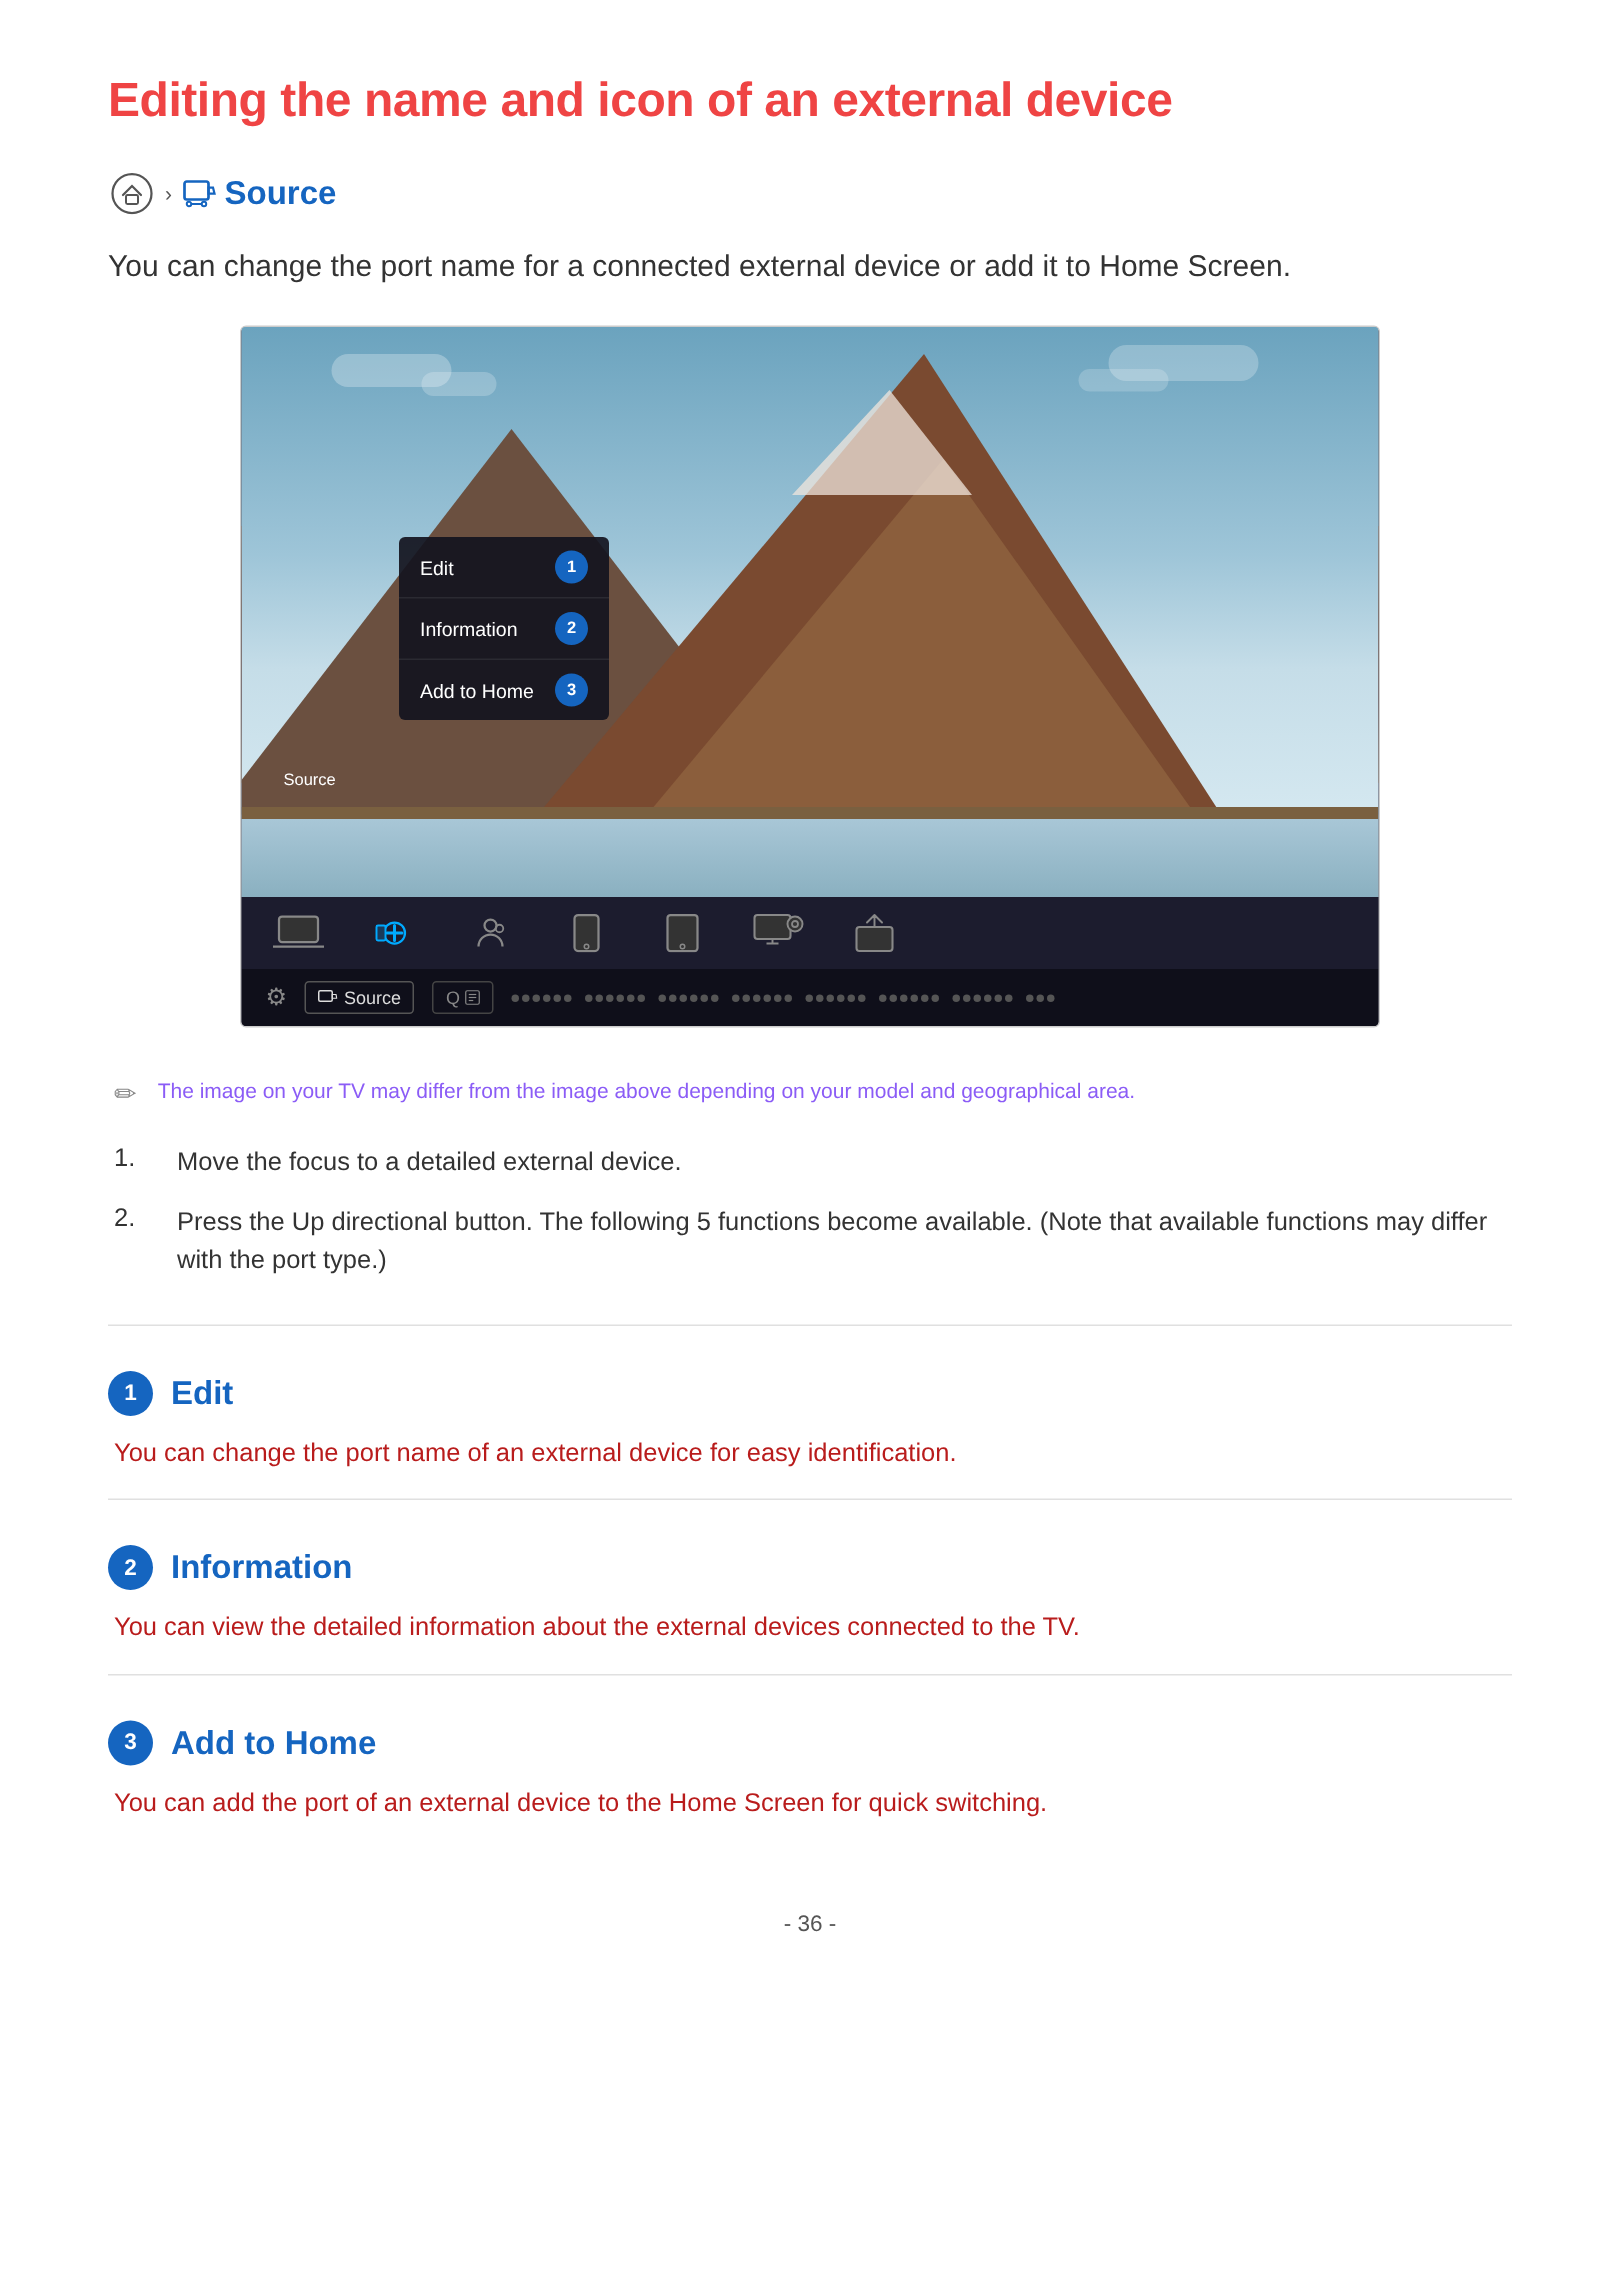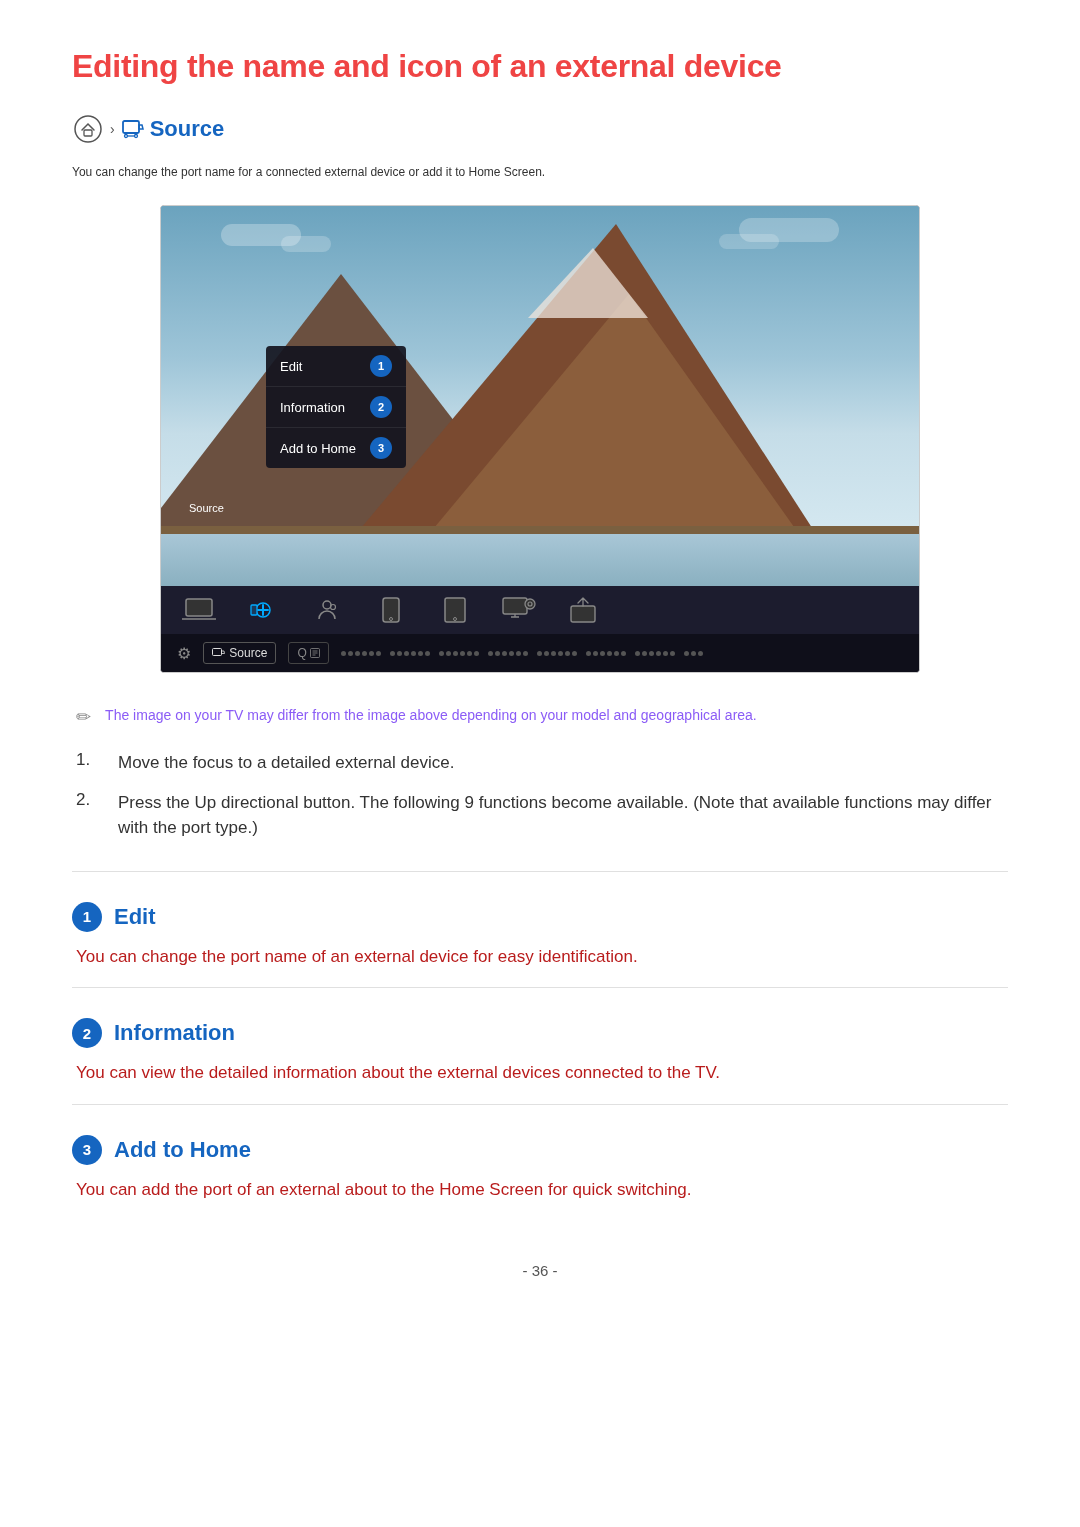--- a/index.html
+++ b/index.html
@@ -48,21 +48,21 @@
       font-weight: 600;
       color: #1565c0;
     }
 
     .source-icon {
       width: 24px;
       height: 24px;
     }
 
     .intro-text {
-      font-size: 12px;
+      font-size: 20px;
       color: #333;
       margin-bottom: 24px;
       line-height: 1.5;
     }
 
     
     .tv-screenshot {
       width: 760px;
       margin: 0 auto 32px auto;
       border-radius: 4px;
@@ -550,21 +550,21 @@
   <p class="note-text">The image on your TV may differ from the image above depending on your model and geographical area.</p>
 </div>
 
 <div class="numbered-list">
   <div class="numbered-item">
     <span class="numbered-item-num">1.</span>
     <span class="numbered-item-text">Move the focus to a detailed external device.</span>
   </div>
   <div class="numbered-item">
     <span class="numbered-item-num">2.</span>
-    <span class="numbered-item-text">Press the Up directional button. The following 9 functions become available. (Note that available functions may differ with the port type.)</span>
+    <span class="numbered-item-text">Press the Up directional button. The following 5 functions become available. (Note that available functions may differ with the port type.)</span>
   </div>
 </div>
 
 <hr class="divider-line">
 
 <div class="section-header">
   <div class="section-badge">1</div>
   <span class="section-title">Edit</span>
 </div>
 <p class="section-body">You can change the port name of an external device for easy identification.</p>
@@ -576,15 +576,15 @@
   <span class="section-title">Information</span>
 </div>
 <p class="section-body">You can view the detailed information about the external devices connected to the TV.</p>
 
 <hr class="divider-line">
 
 <div class="section-header">
   <div class="section-badge">3</div>
   <span class="section-title">Add to Home</span>
 </div>
-<p class="section-body">You can add the port of an external about to the Home Screen for quick switching.</p>
+<p class="section-body">You can add the port of an external device to the Home Screen for quick switching.</p>
 
 <div class="page-number">- 36 -</div>
 
 </body></html>

